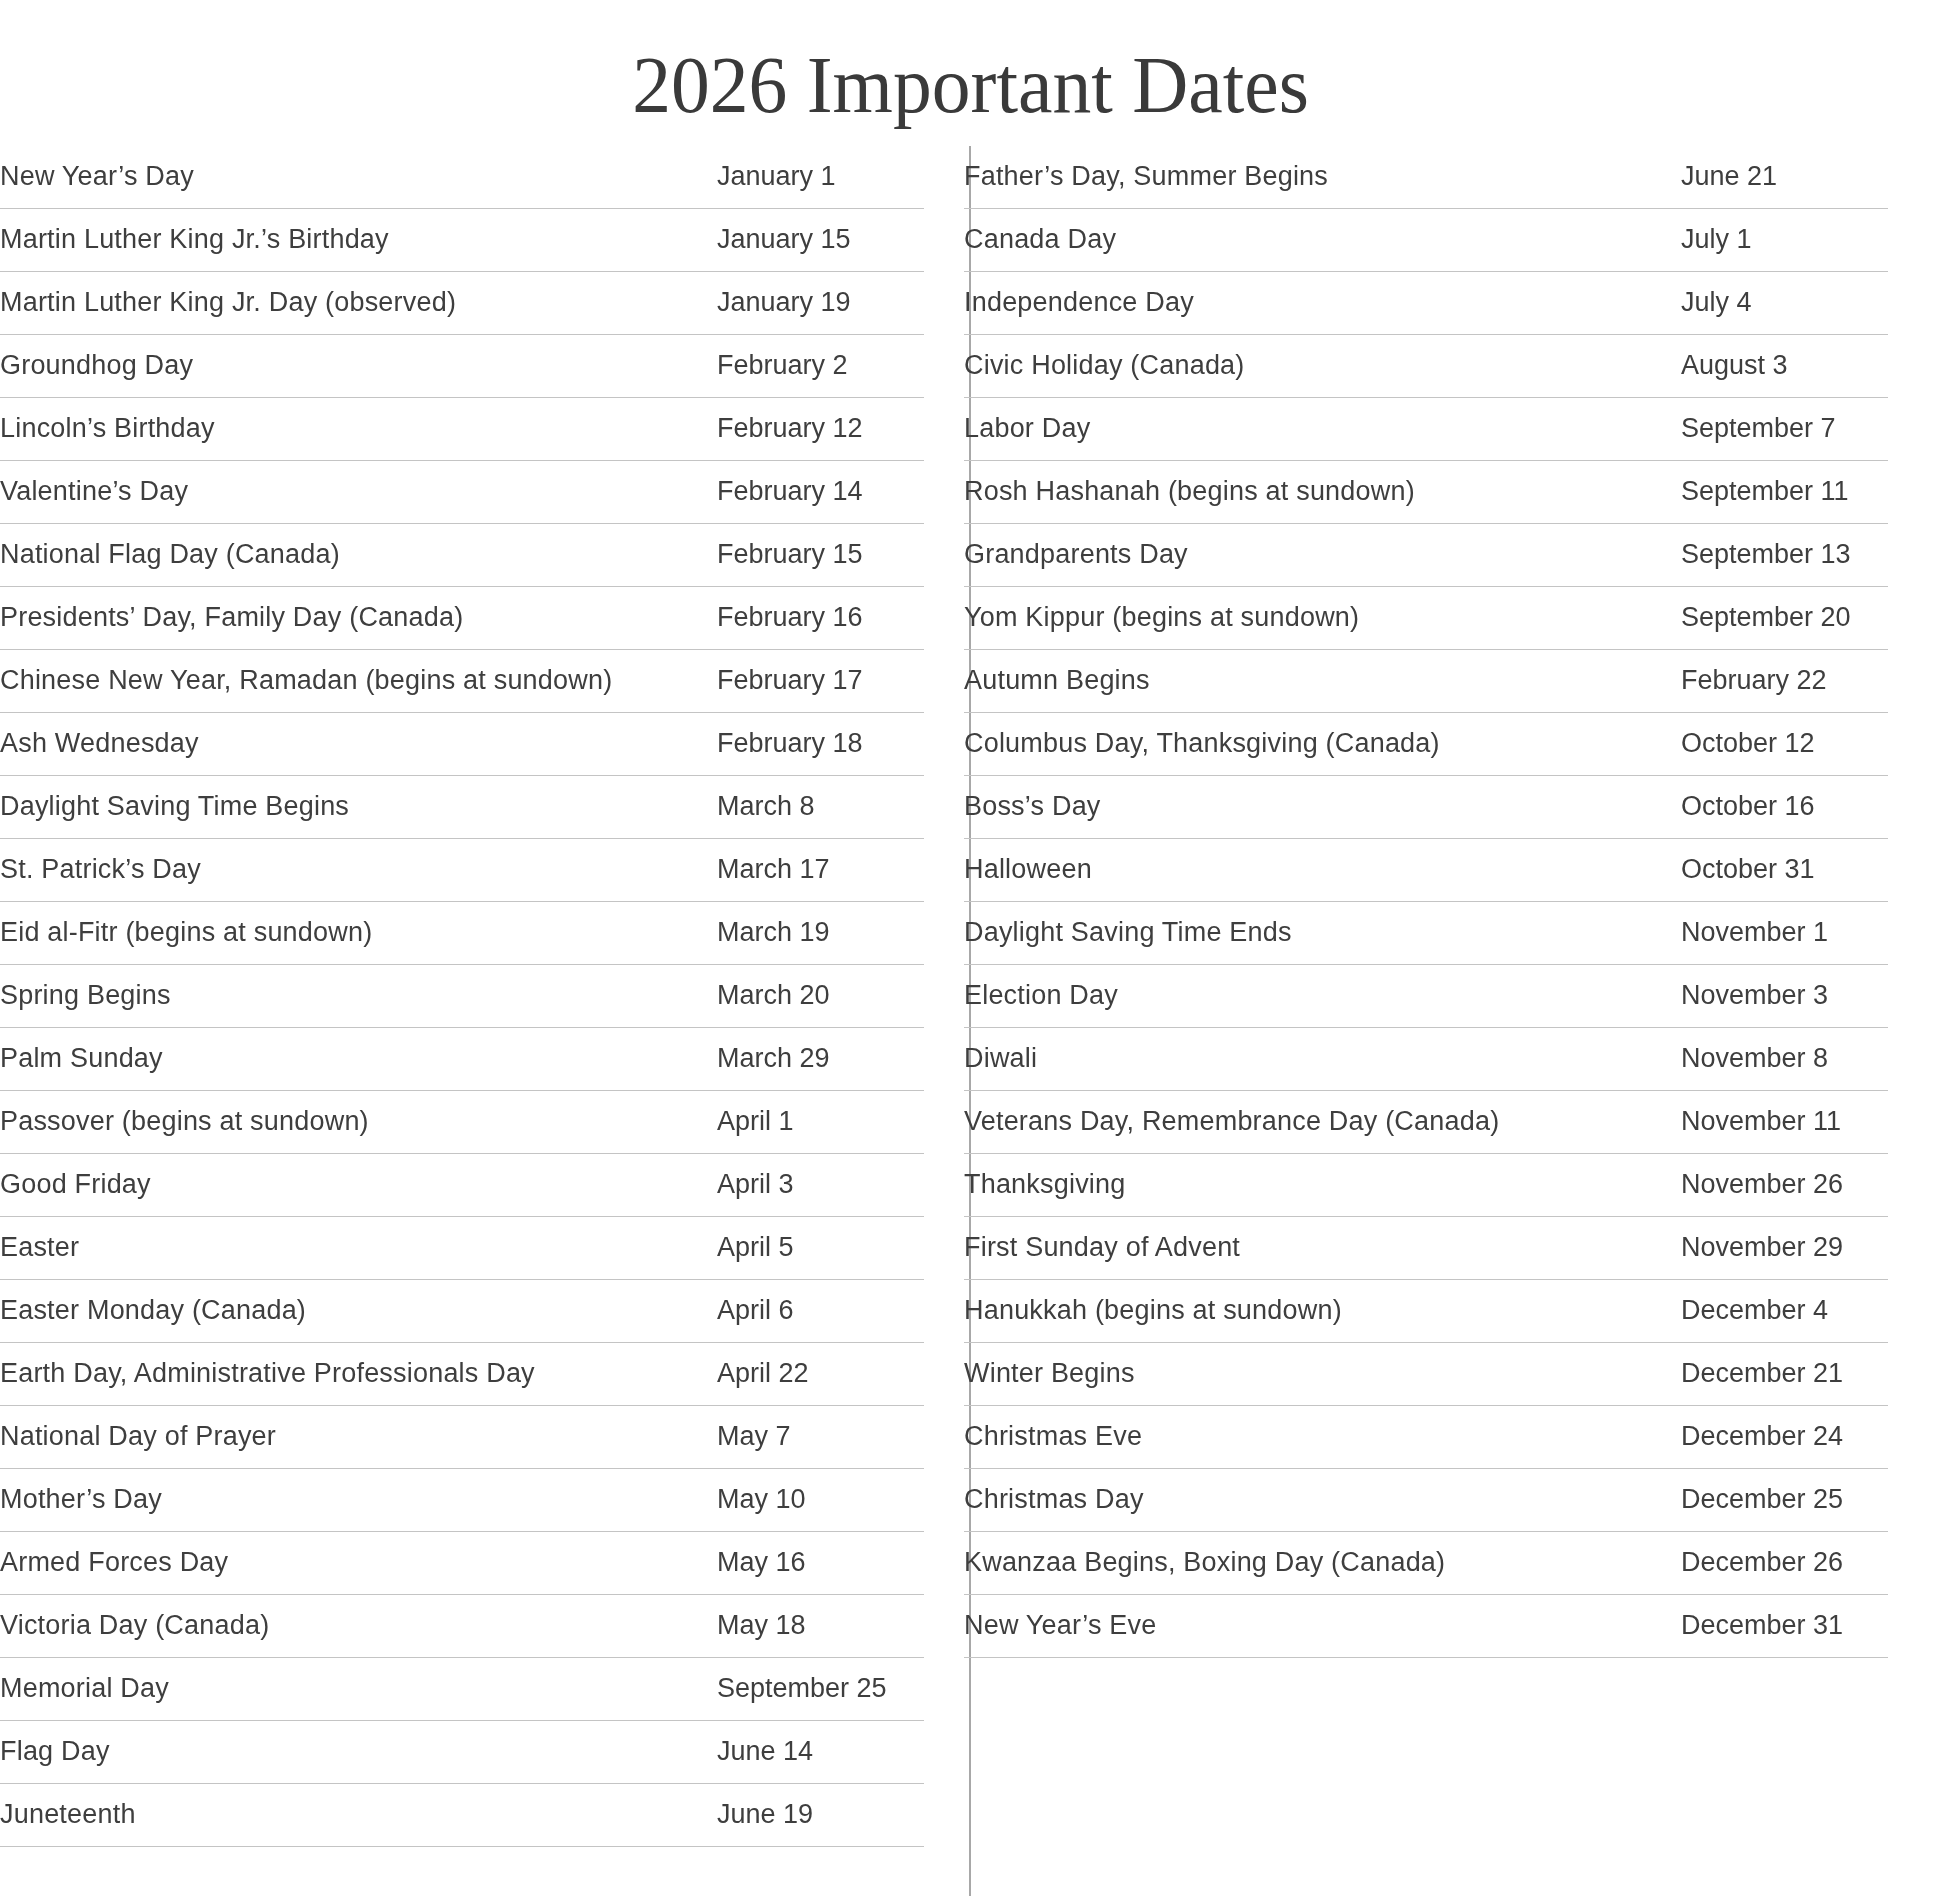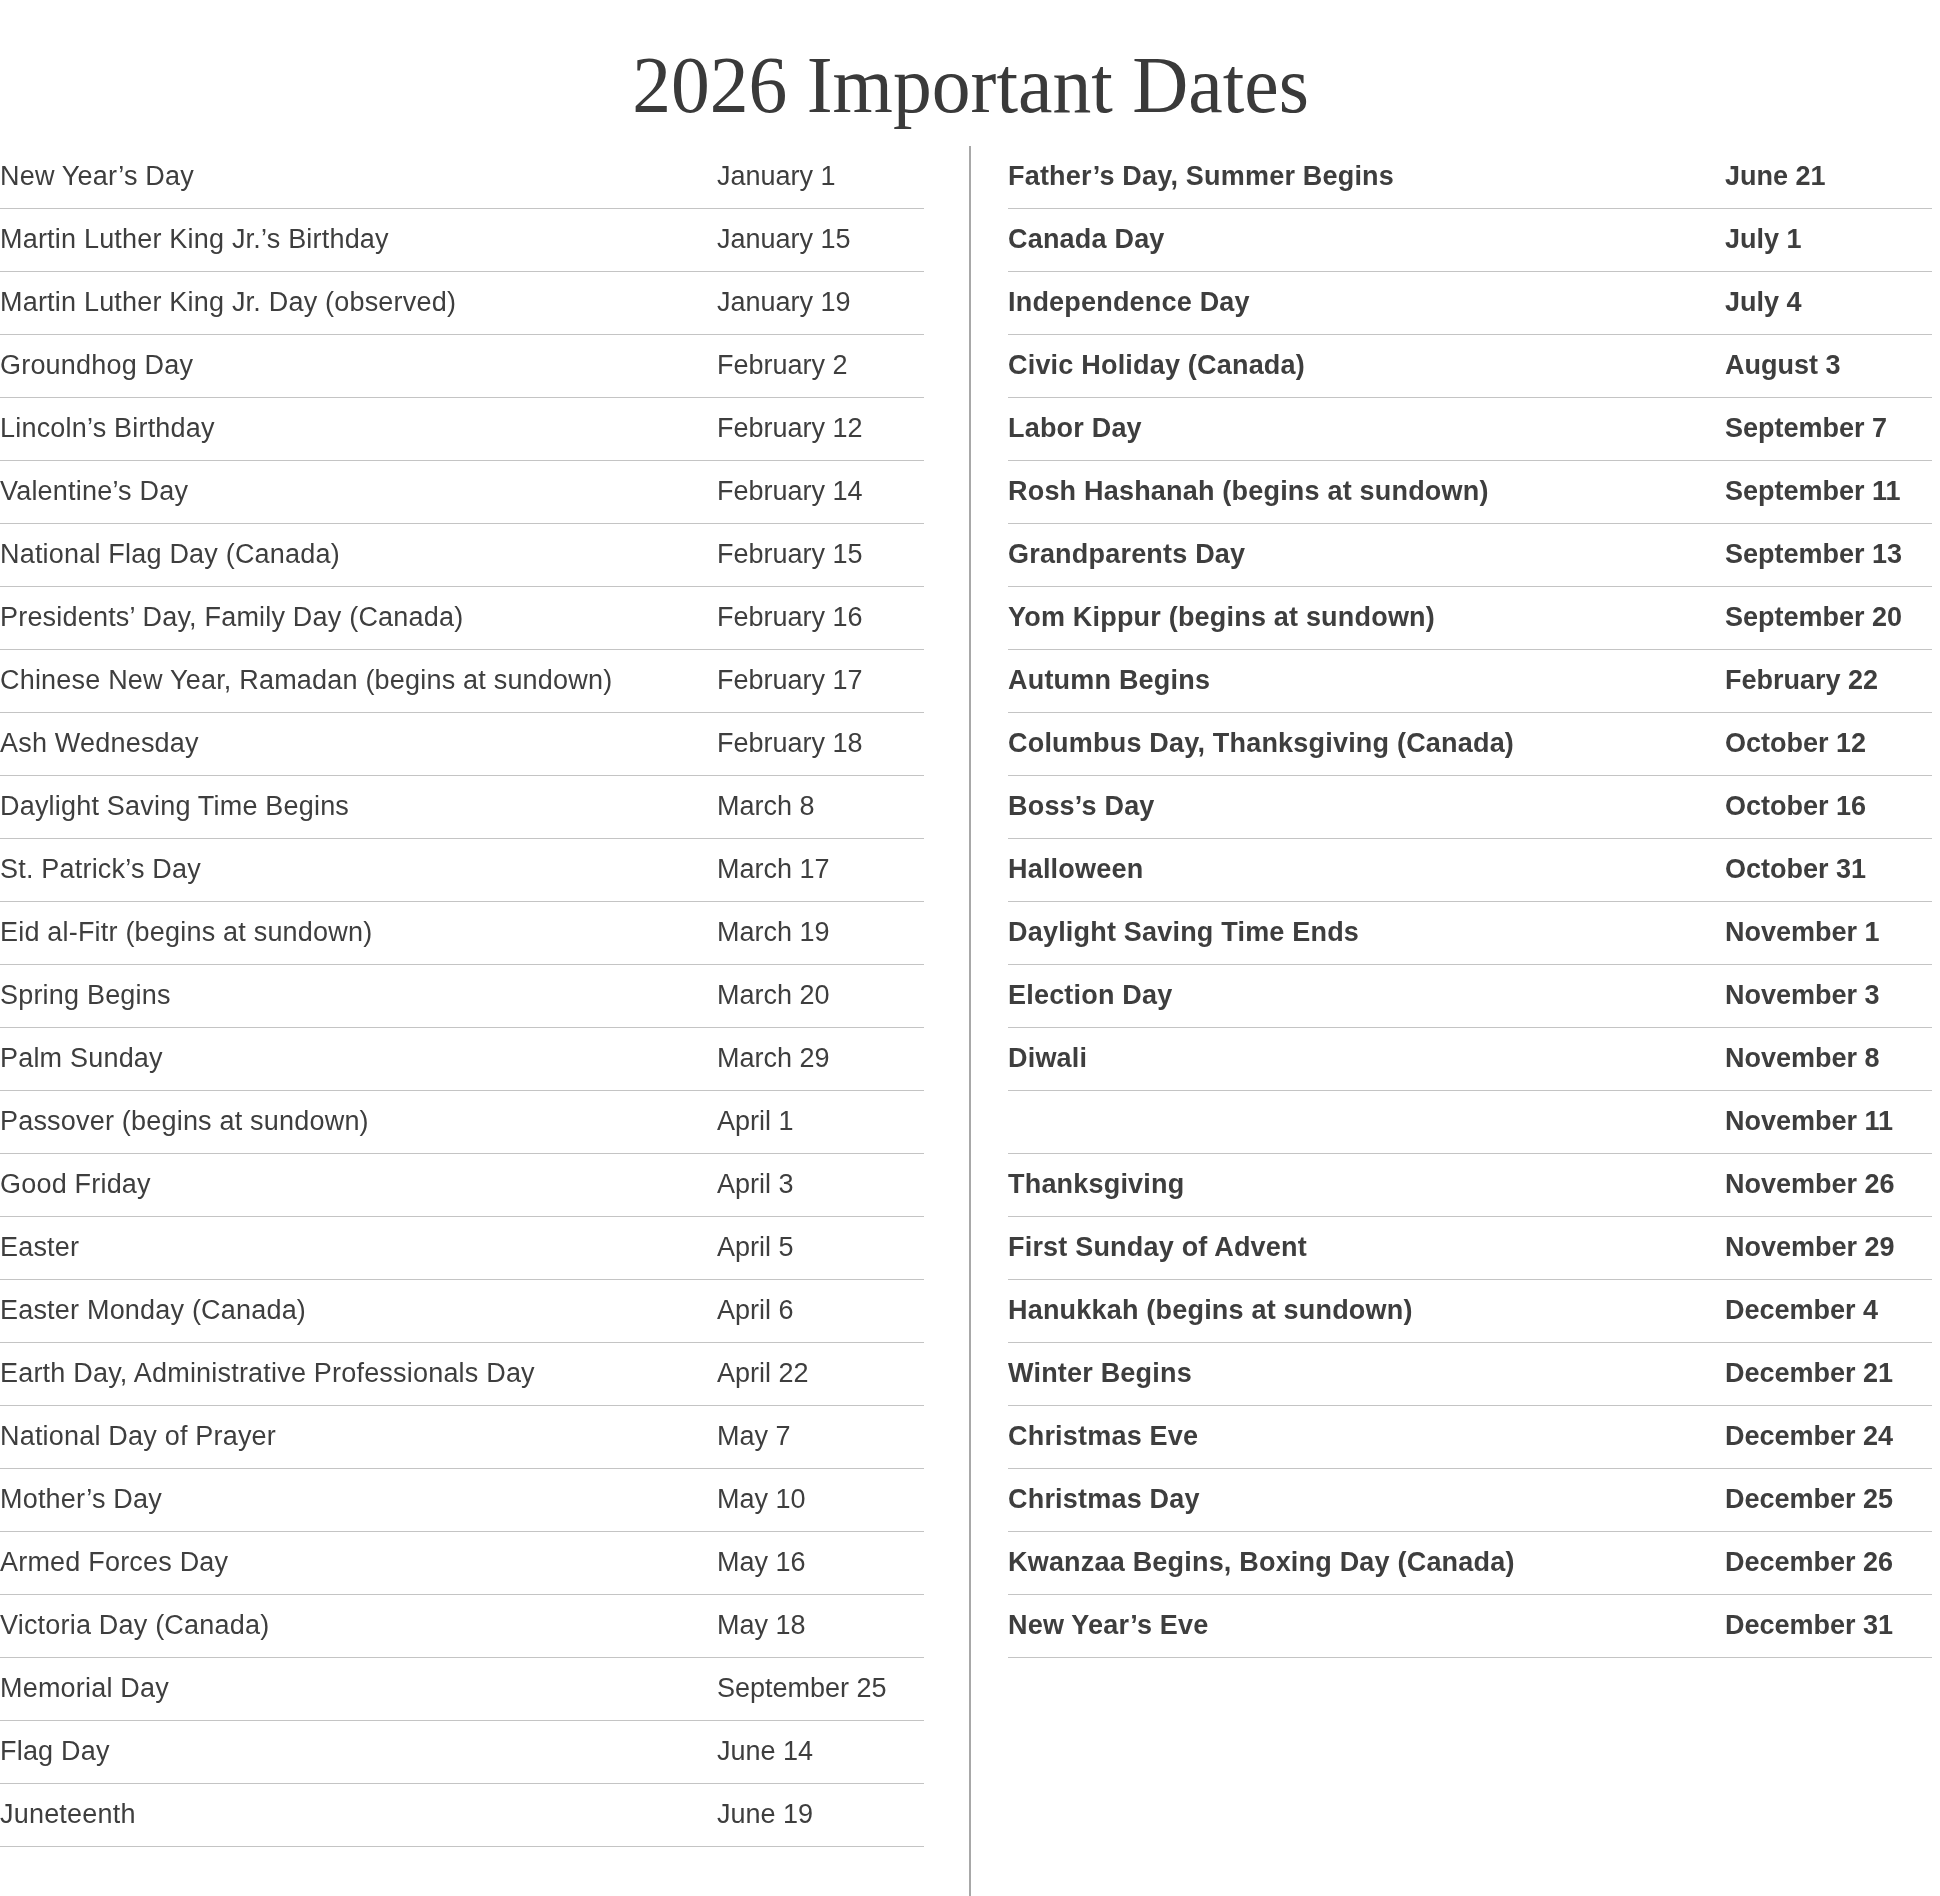--- a/index.html
+++ b/index.html
@@ -11,21 +11,21 @@
     .title {
       position: absolute; left: 0; top: -7.8px; width: 1941px;
       text-align: center;
       font-family: "Liberation Serif", "DejaVu Serif", serif;
       font-size: 80px; font-weight: normal; color: #3a3a3a;
       letter-spacing: 0px; line-height: 78px;
       transform: scaleX(0.97);
     }
     .col { position: absolute; top: 146px; }
     .col.left { left: 0; width: 924px; }
-    .col.right { left: 1008px; width: 924px; font-weight: bold; }
+    .col.right { left: 964px; width: 924px; }
     .divider {
       position: absolute; left: 969px; top: 146px; width: 1.9px; height: 1751px;
       background: #a8a8a8;
     }
     .row {
       position: relative; height: 62px; border-bottom: 1.9px solid #c4c4c4;
       font-size: 27px; color: #3e3e3e;
     }
     .row .name { position: absolute; left: 0; top: 14.6px; white-space: nowrap; letter-spacing: 0.2px; text-align: center; }
     .col.left .row .date { position: absolute; left: 717px; top: 14.6px; white-space: nowrap; }
@@ -202,20 +202,21 @@
   </div>
     <div class="row">
     <span class="name">Election Day</span>
     <span class="date">November 3</span>
   </div>
     <div class="row">
     <span class="name">Diwali</span>
     <span class="date">November 8</span>
   </div>
     <div class="row">
+    <span class="name">Veterans Day, Remembrance Day (Canada)</span>
     <span class="date">November 11</span>
   </div>
     <div class="row">
     <span class="name">Thanksgiving</span>
     <span class="date">November 26</span>
   </div>
     <div class="row">
     <span class="name">First Sunday of Advent</span>
     <span class="date">November 29</span>
   </div>

